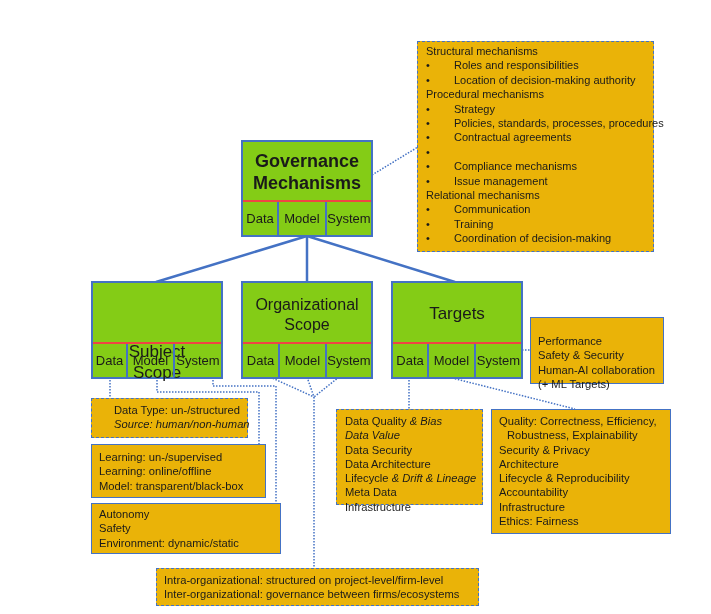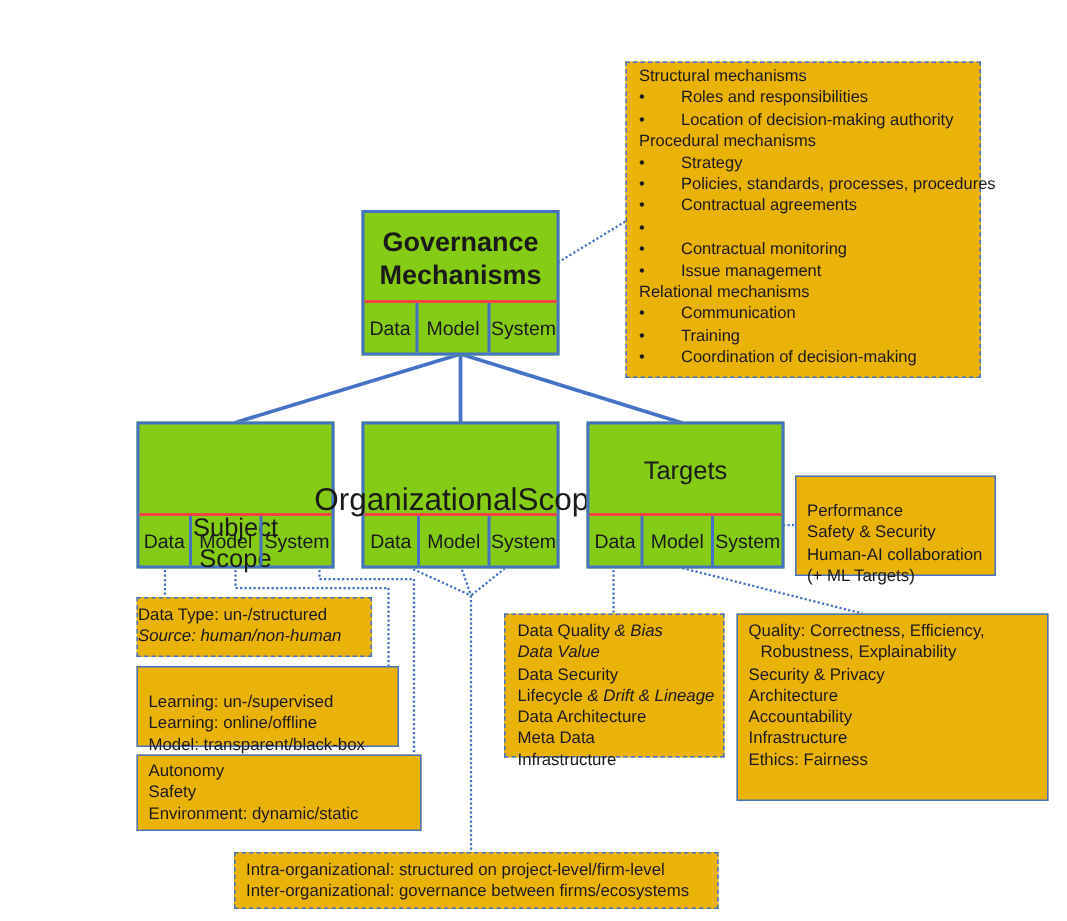--- a/index.html
+++ b/index.html
@@ -70,21 +70,21 @@
     </div>
   <div class="bullet">
       <span class="dot">•</span>
       <span>Contractual agreements</span>
     </div>
   <div class="bullet">
       <span class="dot">•</span>
     </div>
   <div class="bullet">
       <span class="dot">•</span>
-      <span>Contractual monitoring</span>
+      <span>Compliance mechanisms</span>
     </div>
   <div class="bullet">
       <span class="dot">•</span>
       <span>Issue management</span>
     </div>
   <div class="line">Relational mechanisms</div>
   <div class="bullet">
       <span class="dot">•</span>
       <span>Communication</span>
     </div>
@@ -116,21 +116,21 @@
     <span>Scope</span>
   </div>
   <div class="cells" style="height:33px;">
     <div class="cell" style="width:33px;">Data</div>
     <div class="cell" style="width:47px;">Model</div>
     <div class="cell" style="flex:1;">System</div>
   </div>
 </div>
 
 <div class="box" style="left:241px;top:281px;width:132px;height:98px;">
-  <div class="title" style="height:63px;font-size:21px;flex-direction:row;align-items:flex-end;">
+  <div class="title" style="height:63px;font-size:16px;flex-direction:column;">
     <span>Organizational</span>
     <span>Scope</span>
   </div>
   <div class="cells" style="height:33px;">
     <div class="cell" style="width:35px;">Data</div>
     <div class="cell" style="width:47px;">Model</div>
     <div class="cell" style="flex:1;">System</div>
   </div>
 </div>
 
@@ -143,52 +143,53 @@
   </div>
 </div>
 
 <div class="note solid" style="left:530px;top:317px;width:134px;height:67px;padding:16px 7px;">
   <div class="line">Performance</div>
   <div class="line">Safety &amp; Security</div>
   <div class="line">Human-AI collaboration</div>
   <div class="line">(+ ML Targets)</div>
 </div>
 
-<div class="note dashed" style="left:91px;top:398px;width:157px;height:40px;padding:4px 0;">
+<div class="note dashed" style="left:91px;top:398px;width:157px;height:40px;padding:4px 22px;">
   <div class="line">Data Type: un-/structured</div>
   <div class="line it">Source: human/non-human</div>
 </div>
 
-<div class="note solid" style="left:91px;top:444px;width:175px;height:54px;padding:16px 7px;">
+<div class="note solid" style="left:91px;top:444px;width:175px;height:54px;padding:5px 7px;">
   <div class="line">Learning: un-/supervised</div>
   <div class="line">Learning: online/offline</div>
   <div class="line">Model: transparent/black-box</div>
 </div>
 
 <div class="note solid" style="left:91px;top:503px;width:190px;height:51px;padding:3px 7px;">
   <div class="line">Autonomy</div>
   <div class="line">Safety</div>
   <div class="line">Environment: dynamic/static</div>
 </div>
 
 <div class="note dashed" style="left:336px;top:409px;width:147px;height:96px;padding:4px 8px;">
   <div class="line"><span>Data Quality </span><span class="it">&amp; Bias</span></div>
   <div class="line it">Data Value</div>
   <div class="line">Data Security</div>
+  <div class="line">Data Architecture</div>
   <div class="line"><span>Lifecycle </span><span class="it">&amp; Drift &amp; Lineage</span></div>
-  <div class="line">Data Architecture</div>
   <div class="line">Meta Data</div>
   <div class="line">Infrastructure</div>
 </div>
 
-<div class="note solid" style="left:491px;top:409px;width:208px;height:125px;padding:4px 7px;">
+<div class="note solid" style="left:491px;top:409px;width:180px;height:125px;padding:4px 7px;">
   <div class="line">Quality: Correctness, Efficiency,</div>
   <div class="line" style="padding-left:8px;">Robustness, Explainability</div>
   <div class="line">Security &amp; Privacy</div>
   <div class="line">Architecture</div>
+  <div class="line">Lifecycle &amp; Reproducibility</div>
   <div class="line">Accountability</div>
   <div class="line">Infrastructure</div>
   <div class="line">Ethics: Fairness</div>
 </div>
 
 <div class="note dashed" style="left:156px;top:568px;width:323px;height:38px;padding:4px 7px;">
   <div class="line">Intra-organizational: structured on project-level/firm-level</div>
   <div class="line">Inter-organizational: governance between firms/ecosystems</div>
 </div>
 

